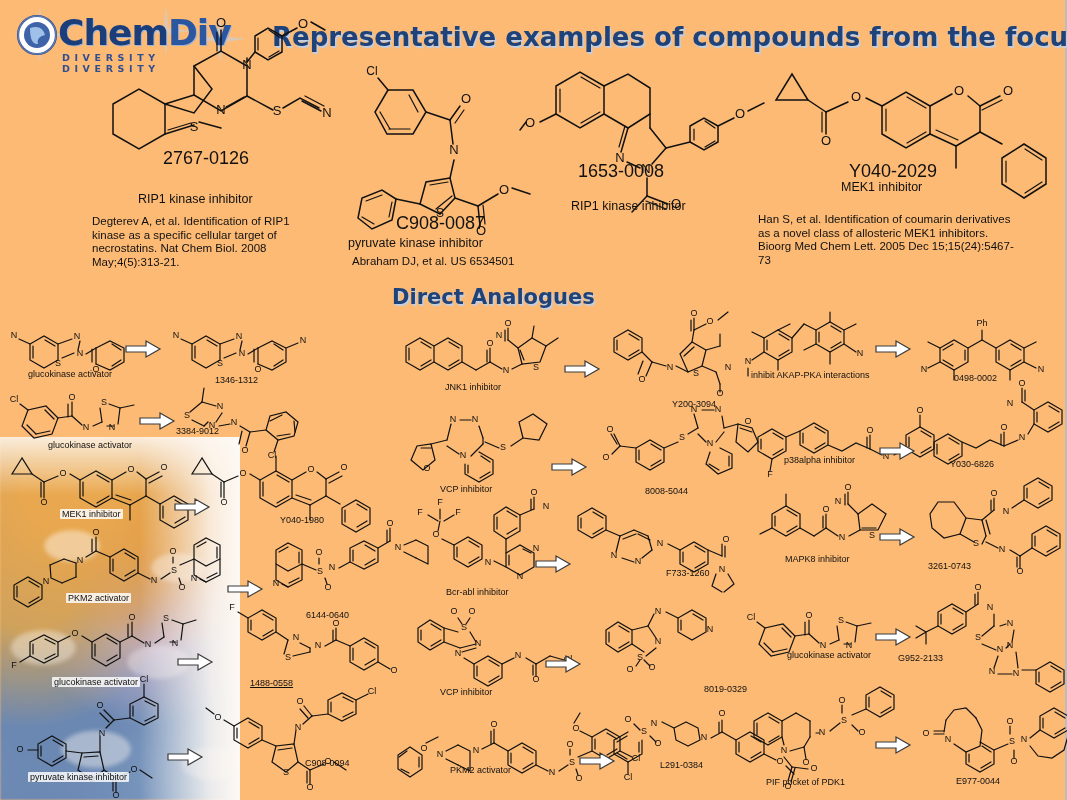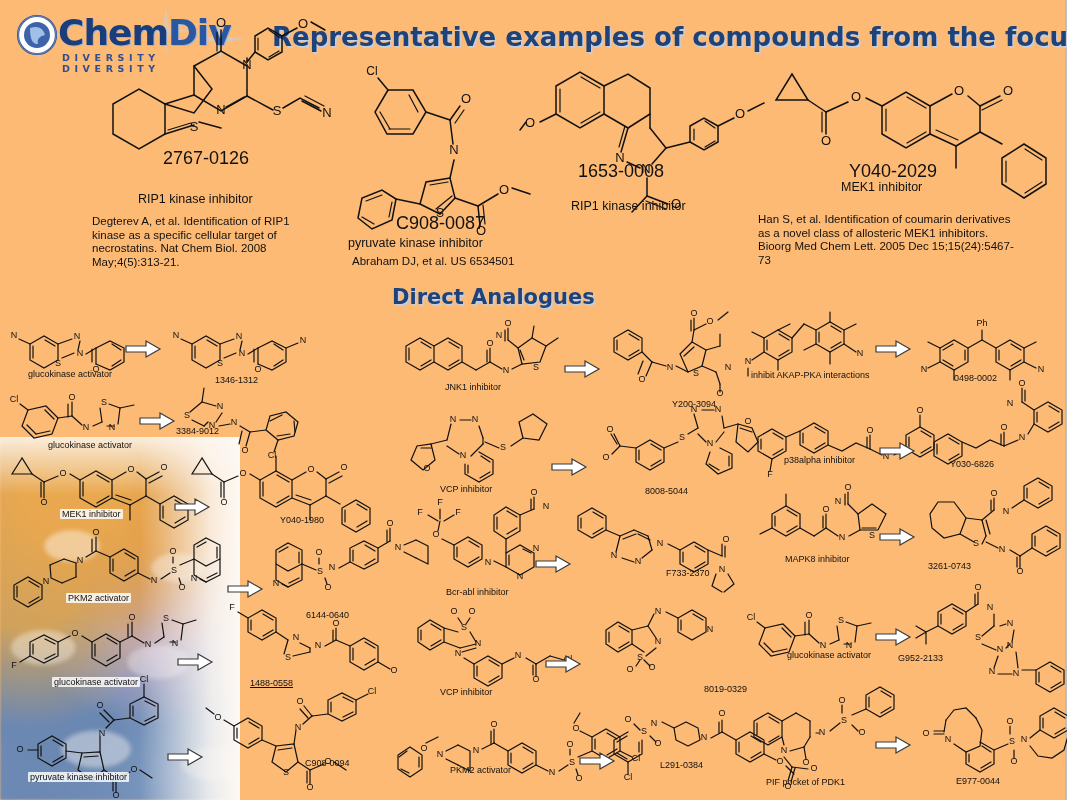--- a/index.html
+++ b/index.html
@@ -932,21 +932,21 @@
       <path class="bond-s" d="M125 46 L135 52"></path>
       <path class="bond-s" d="M135 62 L125 68"></path>
       <path class="bond-s" d="M138 50 L152 56"></path>
       <path class="bond-s" d="M152 56 L152 44"></path>
       <path class="bond-s" d="M155 57 L155 46"></path>
       <text class="at" x="156" y="40" font-size="9">O</text>
       <text class="at" x="152" y="70" font-size="9">N</text>
       <path class="bond-s" d="M146 74 L142 86 M158 74 L164 84 M142 86 L152 92 M164 84 L154 92"></path>
     </svg>
   </div>
-  <div class="cap small" style="left:666px;top:568px;">F733-2370</div>
+  <div class="cap small" style="left:666px;top:568px;">F733-1260</div>
 
   <div class="struct" style="left:410px;top:608px;">
     <svg width="180" height="86">
       <text class="at" x="44" y="4" font-size="9">O</text>
       <text class="at" x="62" y="4" font-size="9">O</text>
       <path class="bond-s" d="M48 10 L52 16 M60 10 L56 16"></path>
       <text class="at" x="54" y="20" font-size="9">S</text>
       <path class="bond-s" d="M48 24 L34 20"></path>
       <path class="bond-s" d="M60 24 L66 34"></path>
       <text class="at" x="68" y="36" font-size="9">N</text>

